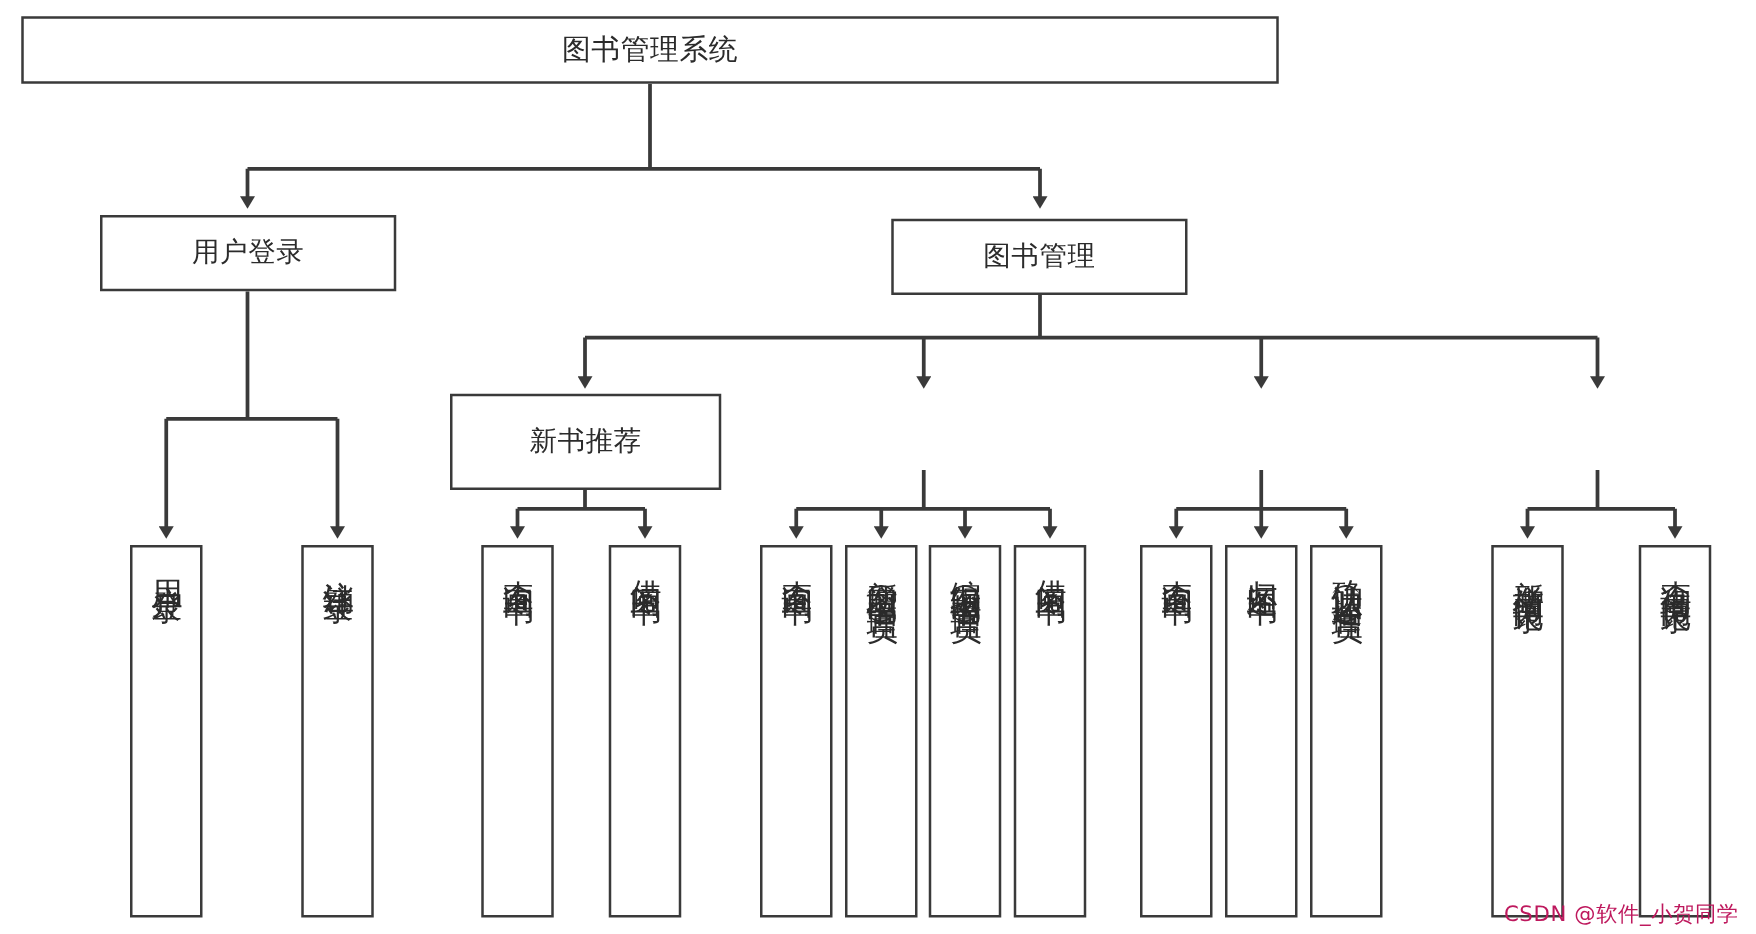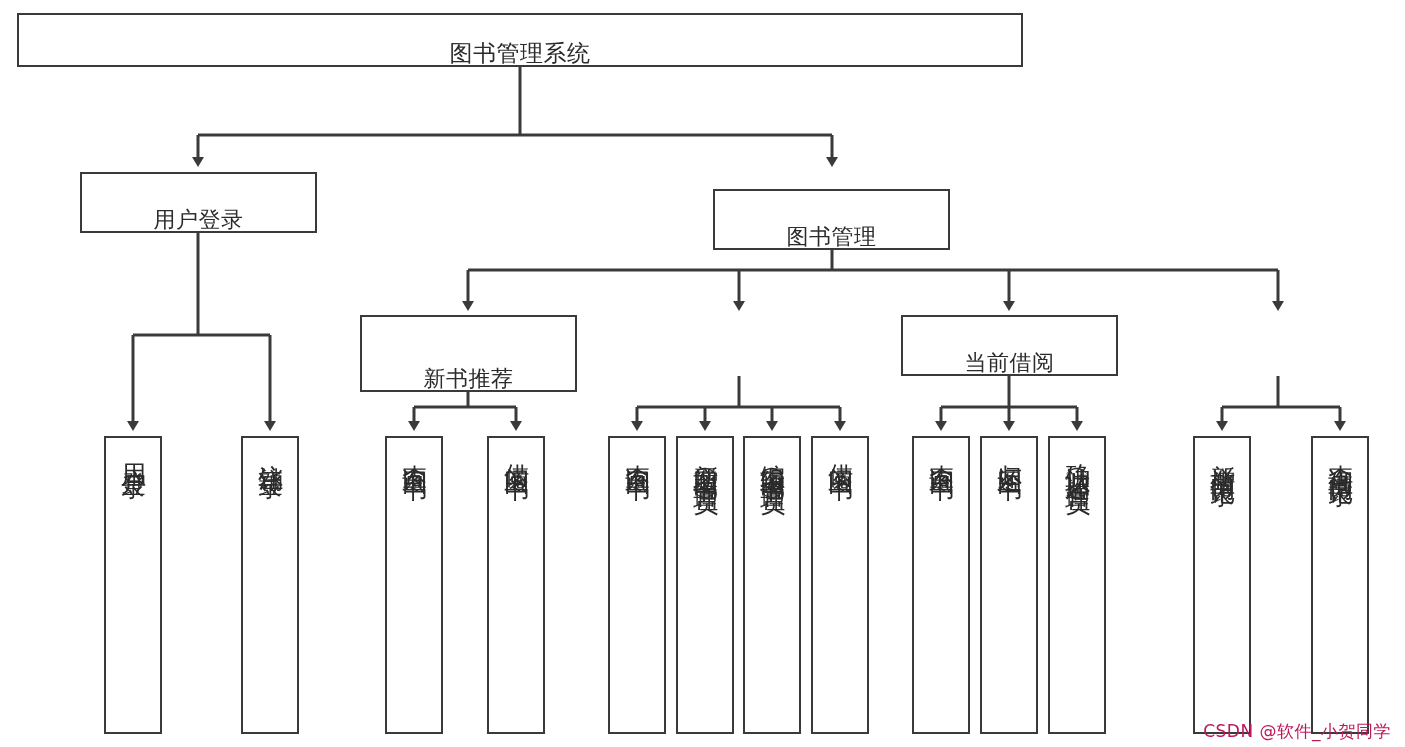--- a/index.html
+++ b/index.html
@@ -24,21 +24,21 @@
     width: 1405px;
     height: 747px;
     pointer-events: none;
   }
   .node {
     position: absolute;
     box-sizing: border-box;
     border: 2.5px solid #3a3a3a;
     background: #ffffff;
     display: flex;
-    align-items: flex-end;
+    align-items: center;
     justify-content: center;
     color: #2b2b2b;
   }
   .node .label {
     display: block;
     text-align: center;
     line-height: 1.0;
     letter-spacing: 0.5px;
   }
   
@@ -126,32 +126,29 @@
   </svg>
 
   <div class="node h root" style="left:17px; top:13px; width:1006px; height:54px;">
     <span class="label">图书管理系统</span>
   </div>
 
   <div class="node h" style="left:80px; top:172px; width:237px; height:61px;">
     <span class="label">用户登录</span>
   </div>
 
-  <div class="node h" style="left:713px; top:189px; width:237px; height:61px;">
+  <div class="node h" style="left:713px; top:175px; width:237px; height:61px;">
     <span class="label">图书管理</span>
   </div>
 
   <div class="node h" style="left:360px; top:315px; width:217px; height:77px;">
     <span class="label">新书推荐</span>
   </div>
 
 
-  <div class="node h" style="left:901px; top:315px; width:217px; height:61px;">
-    <span class="label">当前借阅</span>
-  </div>
 
 
   <div class="node v" style="left:104px; top:436px; width:58px; height:298px;">
     <span class="label">用户登录</span>
   </div>
 
   <div class="node v" style="left:241px; top:436px; width:58px; height:298px;">
     <span class="label">注销登录</span>
   </div>
 

